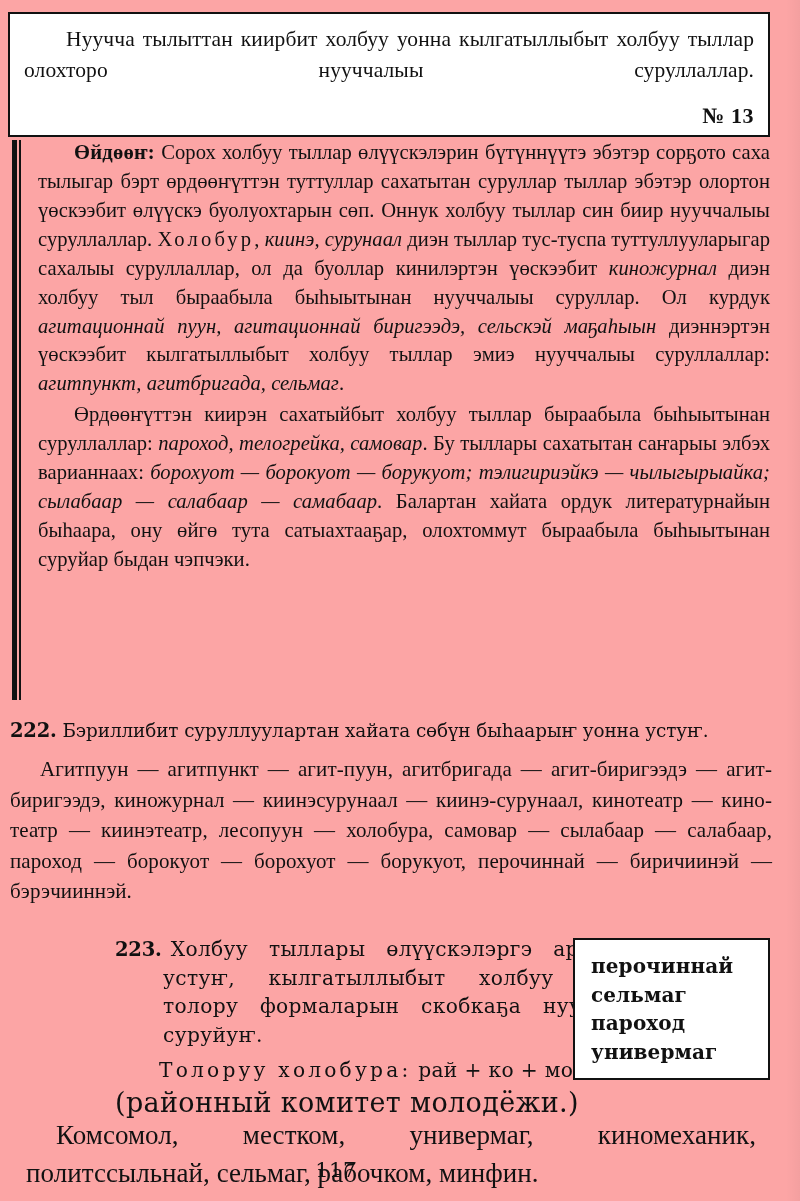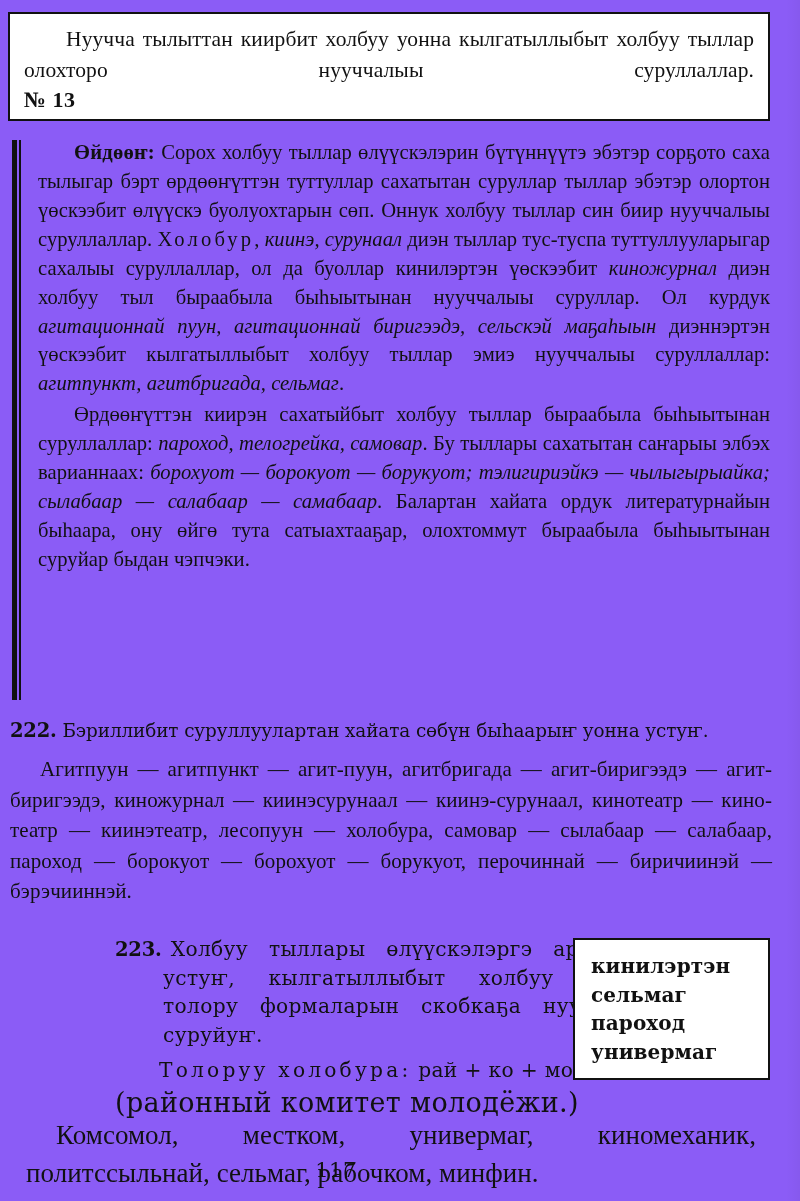--- a/index.html
+++ b/index.html
@@ -12,21 +12,21 @@
     height: 1201px;
     position: relative;
     font-family: "Liberation Serif", "DejaVu Serif", serif;
     color: #111111;
     overflow: hidden;
   }
 
   .page {
     position: absolute;
     inset: 0;
-    background: #8b5cf6;
+    background: #fca5a5;
   }
 
   
   .header-box {
     position: absolute;
     left: 8px;
     top: 12px;
     width: 762px;
     box-sizing: border-box;
     border: 2.5px solid #111;
@@ -37,22 +37,22 @@
     font-size: 21.5px;
     line-height: 1.42;
     text-align: justify;
     text-align-last: justify;
     letter-spacing: 0.1px;
     margin: 0;
     text-indent: 42px;
     hyphens: manual;
   }
   .header-num {
-    margin: 2px 0 0 0;
-    text-align: left;
+    margin: 18px 0 0 0;
+    text-align: right;
     font-size: 22px;
     font-weight: bold;
     letter-spacing: 0.5px;
   }
 
   
   .margin-bar {
     position: absolute;
     left: 12px;
     top: 140px;
@@ -228,21 +228,21 @@
     <div class="row">
       <div class="col-left">
         <p class="q"><span class="ex-num">223.</span><span>Холбуу тыллары өлүүскэлэргэ араартаан устуҥ, кылгатыллыбыт холбуу тыллар толору формаларын скобкаҕа нууччалыы суруйуҥ.</span></p>
         <p class="example"><span class="spaced">Толоруу холобура:</span><span> рай + ко + мол</span></p>
         <p class="example-2">(районный комитет молодёжи.)</p>
       </div>
     </div>
   </div>
 
   <div class="word-box">
-    <div class="w">кинилэртэн</div>
+    <div class="w">перочиннай</div>
     <div class="w">сельмаг</div>
     <div class="w">пароход</div>
     <div class="w">универмаг</div>
   </div>
 
   <div class="closing">
     <p>Комсомол, местком, универмаг, киномеханик, политссыльнай, сельмаг, рабочком, минфин.</p>
   </div>
 
   <div class="folio">117</div>

